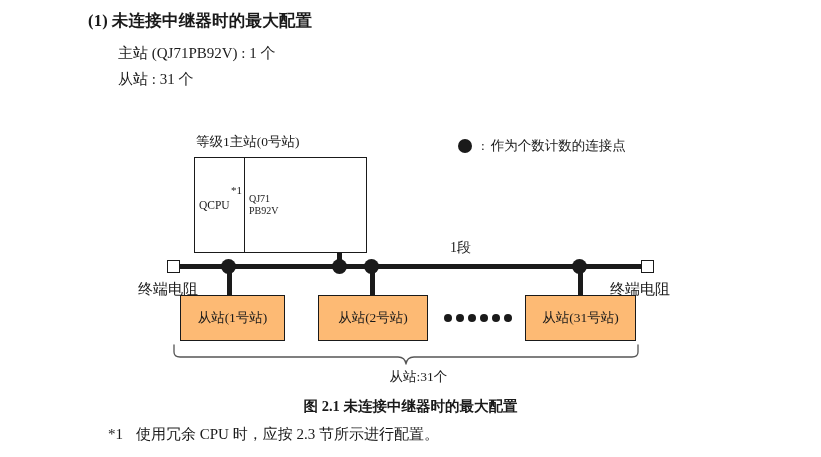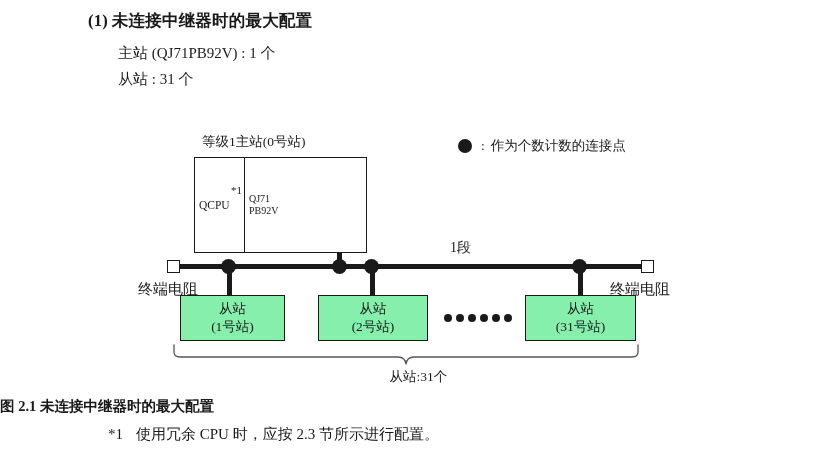--- a/index.html
+++ b/index.html
@@ -45,21 +45,20 @@
     pointer-events: none;
   }
   #diagram * { pointer-events: auto; }
 
   
   #rack-label {
     left: 196px;
     top: 133px;
     font-size: 13.5px;
     white-space: nowrap;
-    margin-left: 6px;
   }
 
   
   #rack {
     left: 194px;
     top: 157px;
     width: 173px;
     height: 96px;
     border: 1.4px solid #1a1a1a;
     box-sizing: border-box;
@@ -160,24 +159,23 @@
     background: #1a1a1a;
     top: 266px;
     height: 29px;
   }
 
   
   .slave-box {
     height: 46px;
     border: 1.4px solid #1a1a1a;
     box-sizing: border-box;
-    background: #86efac;
+    background: #fdba74;
     top: 295px;
     display: flex;
-    flex-direction: column;
     align-items: center;
     justify-content: center;
     font-size: 13.5px;
     line-height: 1.3;
   }
 
   
   #slave-ellipsis {
     left: 444px;
     top: 310px;
@@ -209,20 +207,21 @@
     text-align: center;
     font-size: 13.5px;
   }
   #brace-caption-inner { margin-left: 16px; }
 
   
   #figure-caption {
     left: 0;
     top: 397px;
     width: 821px;
+    text-align: center;
     font-size: 14.5px;
     font-weight: bold;
   }
   #footnote {
     left: 108px;
     top: 425px;
     font-size: 15px;
     white-space: nowrap;
   }
   #footnote .fn-mark { margin-right: 13px; }

